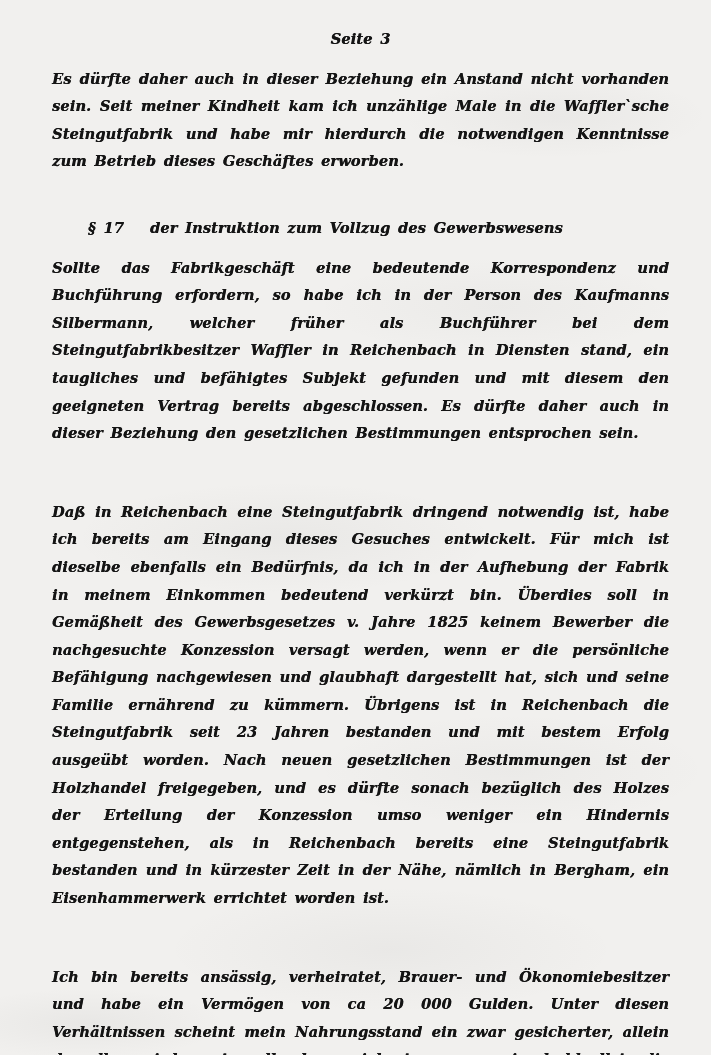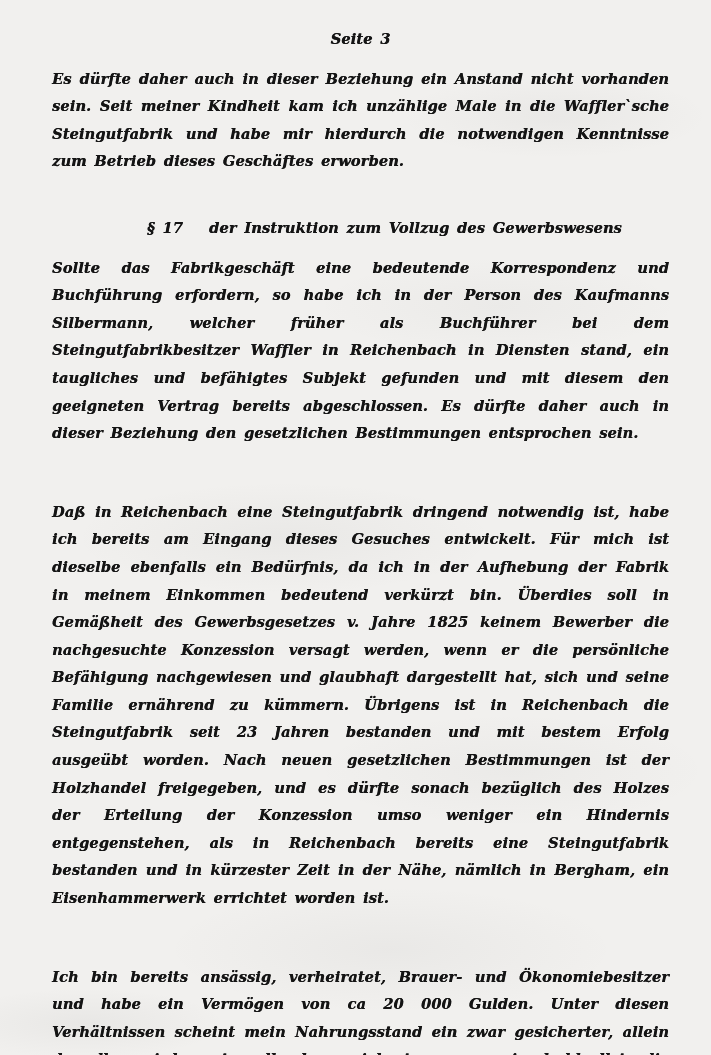--- a/index.html
+++ b/index.html
@@ -33,21 +33,21 @@
     position: relative;
     font-size: 14.6px;
     line-height: 27.6px;
     letter-spacing: 0.1px;
     word-spacing: 2.5px;
     text-shadow: 0.3px 0 0 currentColor;
   }
   .title { text-align: center; margin: 0 0 2px 0; }
   .para  { text-align: justify; margin: 12px; }
   .gap   { height: 27px; }
-  .heading { text-align: center; margin: 0; padding-left: 48px; }
+  .heading { margin: 0; padding-left: 48px; }
   .heading .sect-no { margin-right: 26px; }
 </style>
 </head>
 <body>
 
 <div class="page">
   <div class="texture"></div>
 
   <div class="doc">
 

